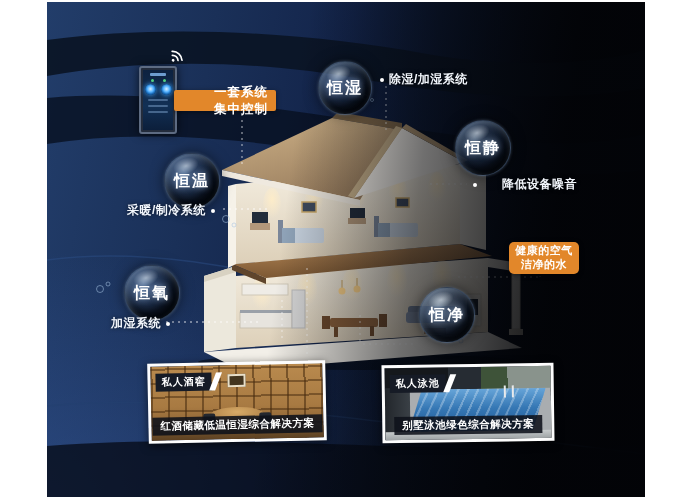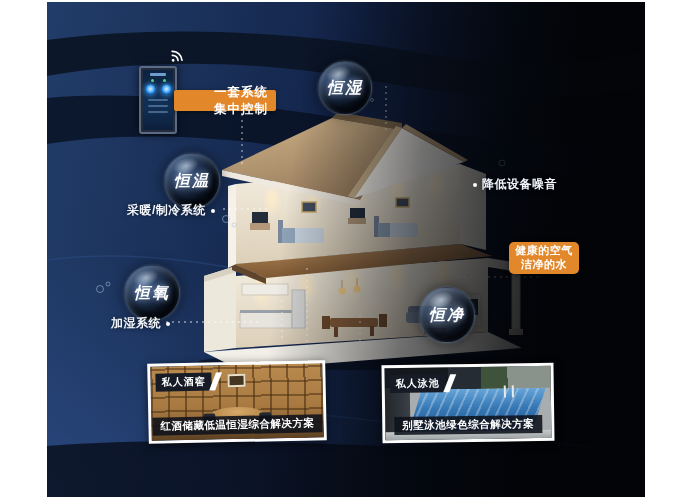--- a/index.html
+++ b/index.html
@@ -58,21 +58,21 @@
     font-size:11px; line-height:1.25; letter-spacing:.5px;
     box-shadow:0 1px 5px rgba(0,0,0,.45);
   }
   
   .bubble{
     position:absolute; border-radius:50%;
     background:radial-gradient(circle at 34% 30%, rgba(125,155,190,.55) 0%, rgba(55,75,105,.6) 22%, rgba(13,22,38,.92) 60%, rgba(8,14,26,.96) 100%);
     border:1px solid rgba(130,160,195,.3);
     box-shadow: inset 2px 3px 6px rgba(180,205,235,.35), inset -5px -7px 10px rgba(0,0,0,.75),
                 0 0 14px rgba(0,0,0,.55), 0 0 3px rgba(150,180,215,.45);
-    display:flex; align-items:center; justify-content:center;font-style:italic;
+    display:flex; align-items:center; justify-content:center;
   }
   .bubble-shine{
     position:absolute; left:14%; top:7%; width:48%; height:30%; border-radius:50%;
     background:radial-gradient(ellipse at center, rgba(240,248,255,.55), rgba(240,248,255,0) 70%);
     transform:rotate(-18deg);
   }
   .bubble-text{ color:#fff; font-weight:bold; font-size:16px; letter-spacing:2px;
     text-shadow:0 0 6px rgba(190,220,255,.65); position:relative; }
   
   .note{ position:absolute; display:flex; align-items:center; color:#f2f6fc;
@@ -290,34 +290,42 @@
     </svg>
 
     <div class="banner">
       <span>一套系统集中控制</span>
     </div>
 
     <div class="bubble" style="left:271px; top:59px; width:54px; height:54px;">
       <span class="bubble-shine"></span>
       <span class="bubble-text">恒湿</span>
     </div>
+    <div class="bubble" style="left:408px; top:118px; width:56px; height:56px;">
+      <span class="bubble-shine"></span>
+      <span class="bubble-text">恒静</span>
+    </div>
     <div class="bubble" style="left:117px; top:151px; width:56px; height:56px;text-align:right;">
       <span class="bubble-shine"></span>
       <span class="bubble-text">恒温</span>
     </div>
     <div class="bubble" style="left:77px; top:263px; width:56px; height:56px;">
       <span class="bubble-shine"></span>
       <span class="bubble-text">恒氧</span>
     </div>
     <div class="bubble" style="left:372px; top:285px; width:56px; height:56px;">
       <span class="bubble-shine"></span>
       <span class="bubble-text">恒净</span>
     </div>
 
-    <div class="note" style="left:421px; top:174px;">
+    <div class="note" style="left:328px; top:69px;">
+      <span class="dot"></span>
+      <span>除湿/加湿系统</span>
+    </div>
+    <div class="note" style="left:421px; top:174px;gap:20px;">
       <span class="dot"></span>
       <span>降低设备噪音</span>
     </div>
     <div class="note" style="left:80px; top:200px;">
       <span>采暖/制冷系统</span>
       <span class="dot"></span>
     </div>
     <div class="note" style="left:64px; top:313px;">
       <span>加湿系统</span>
       <span class="dot"></span>

